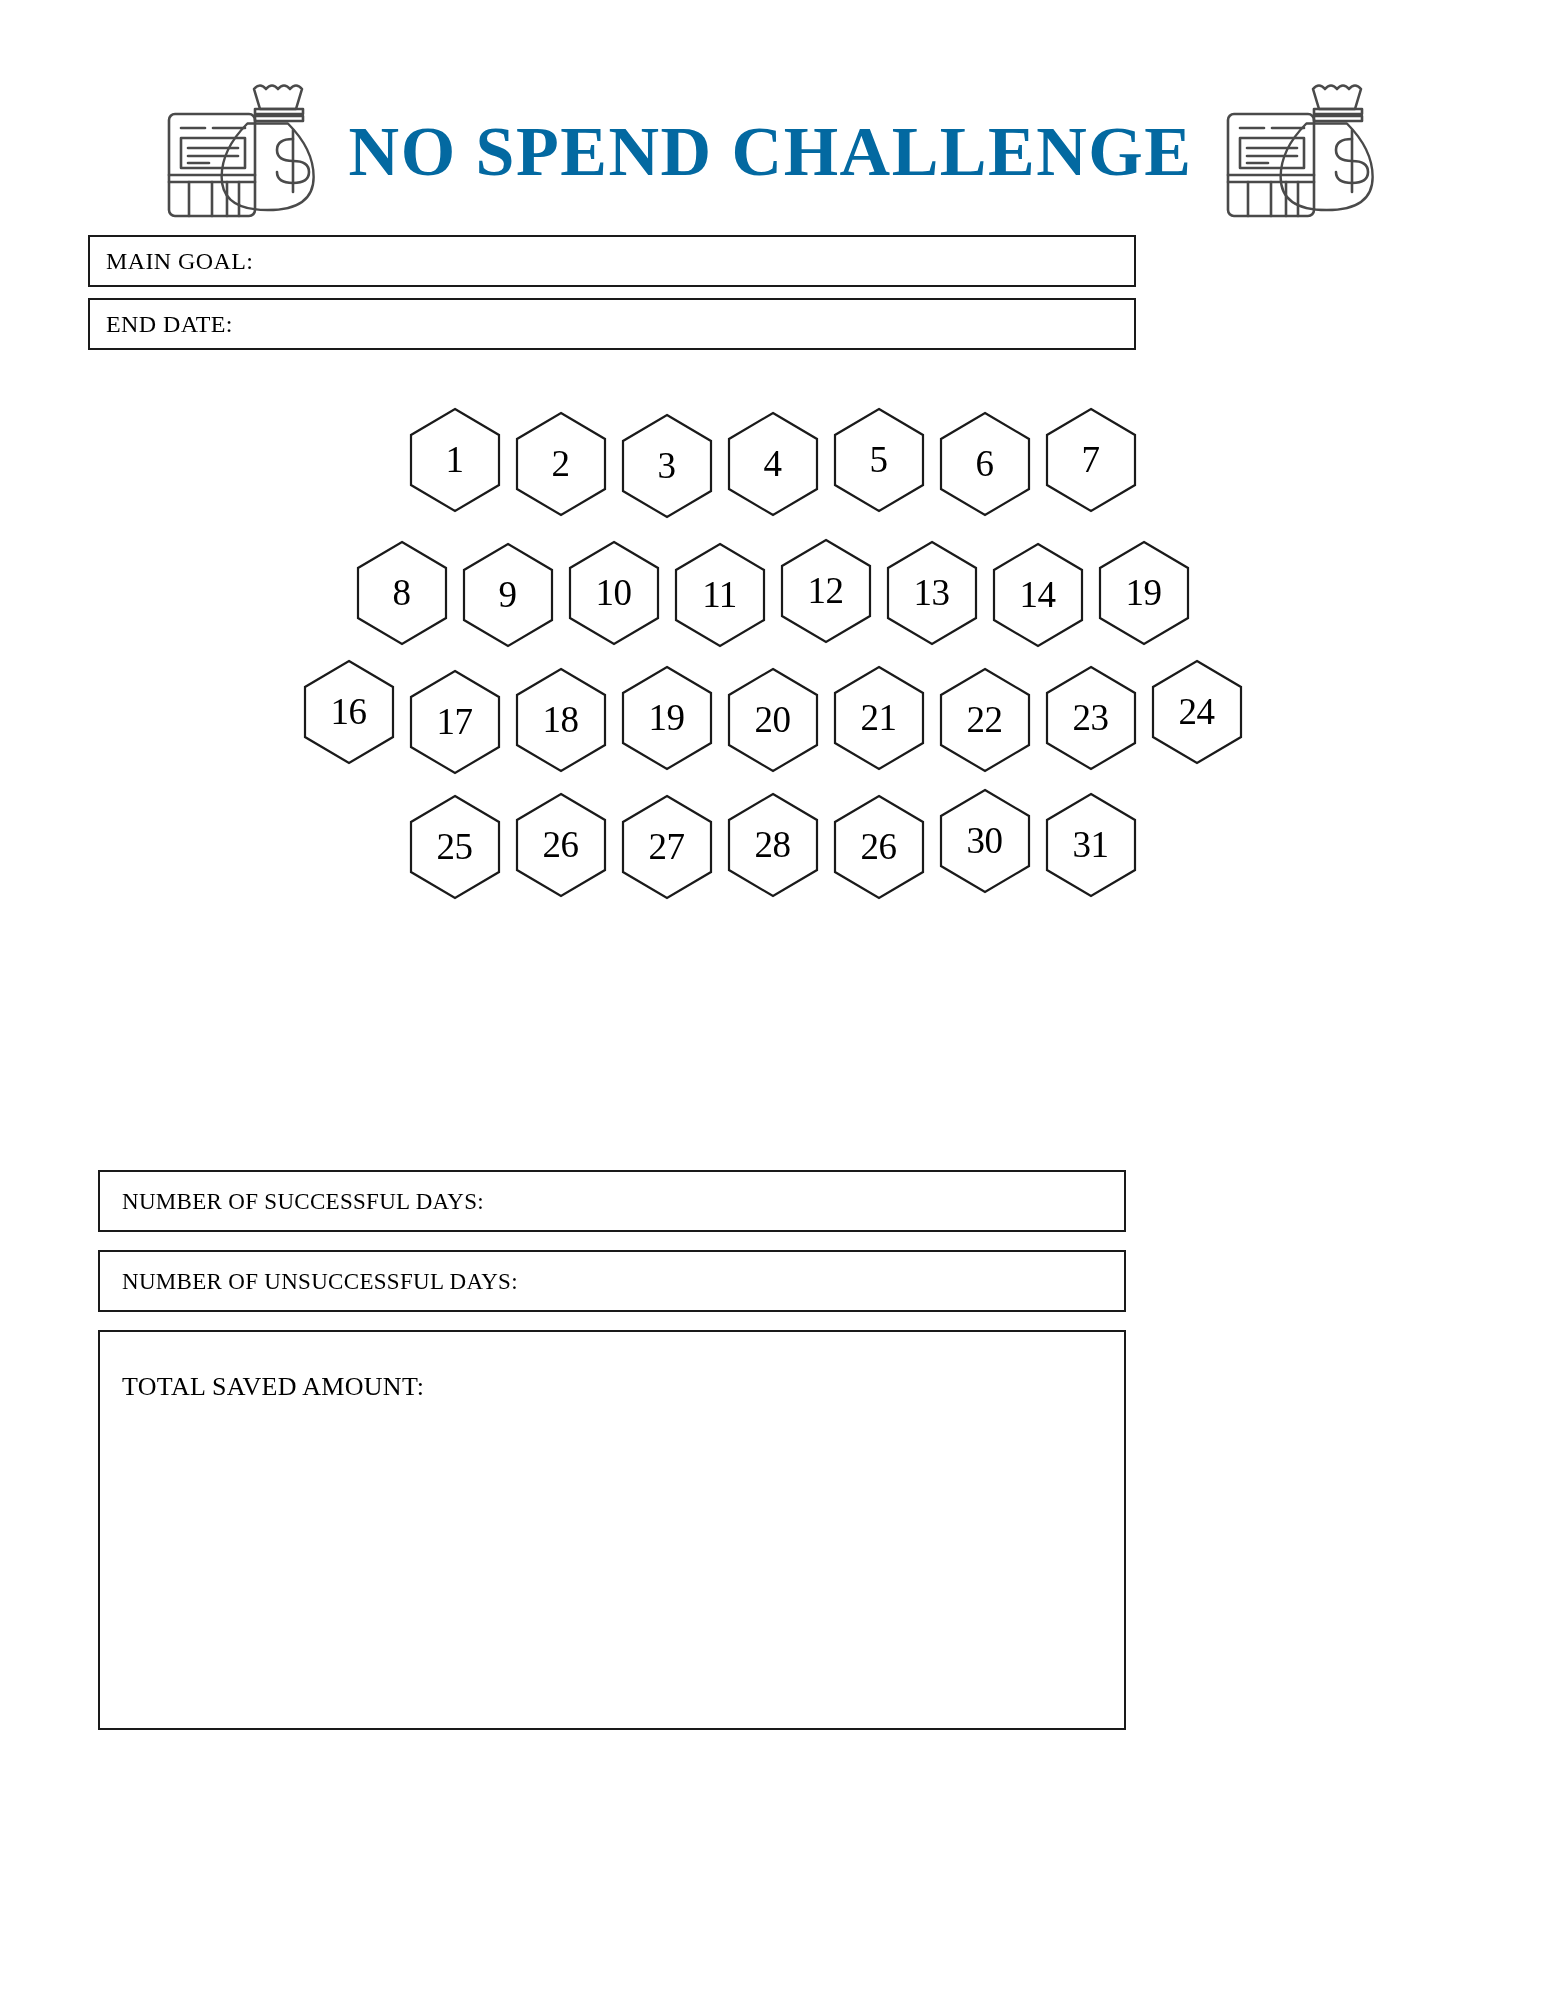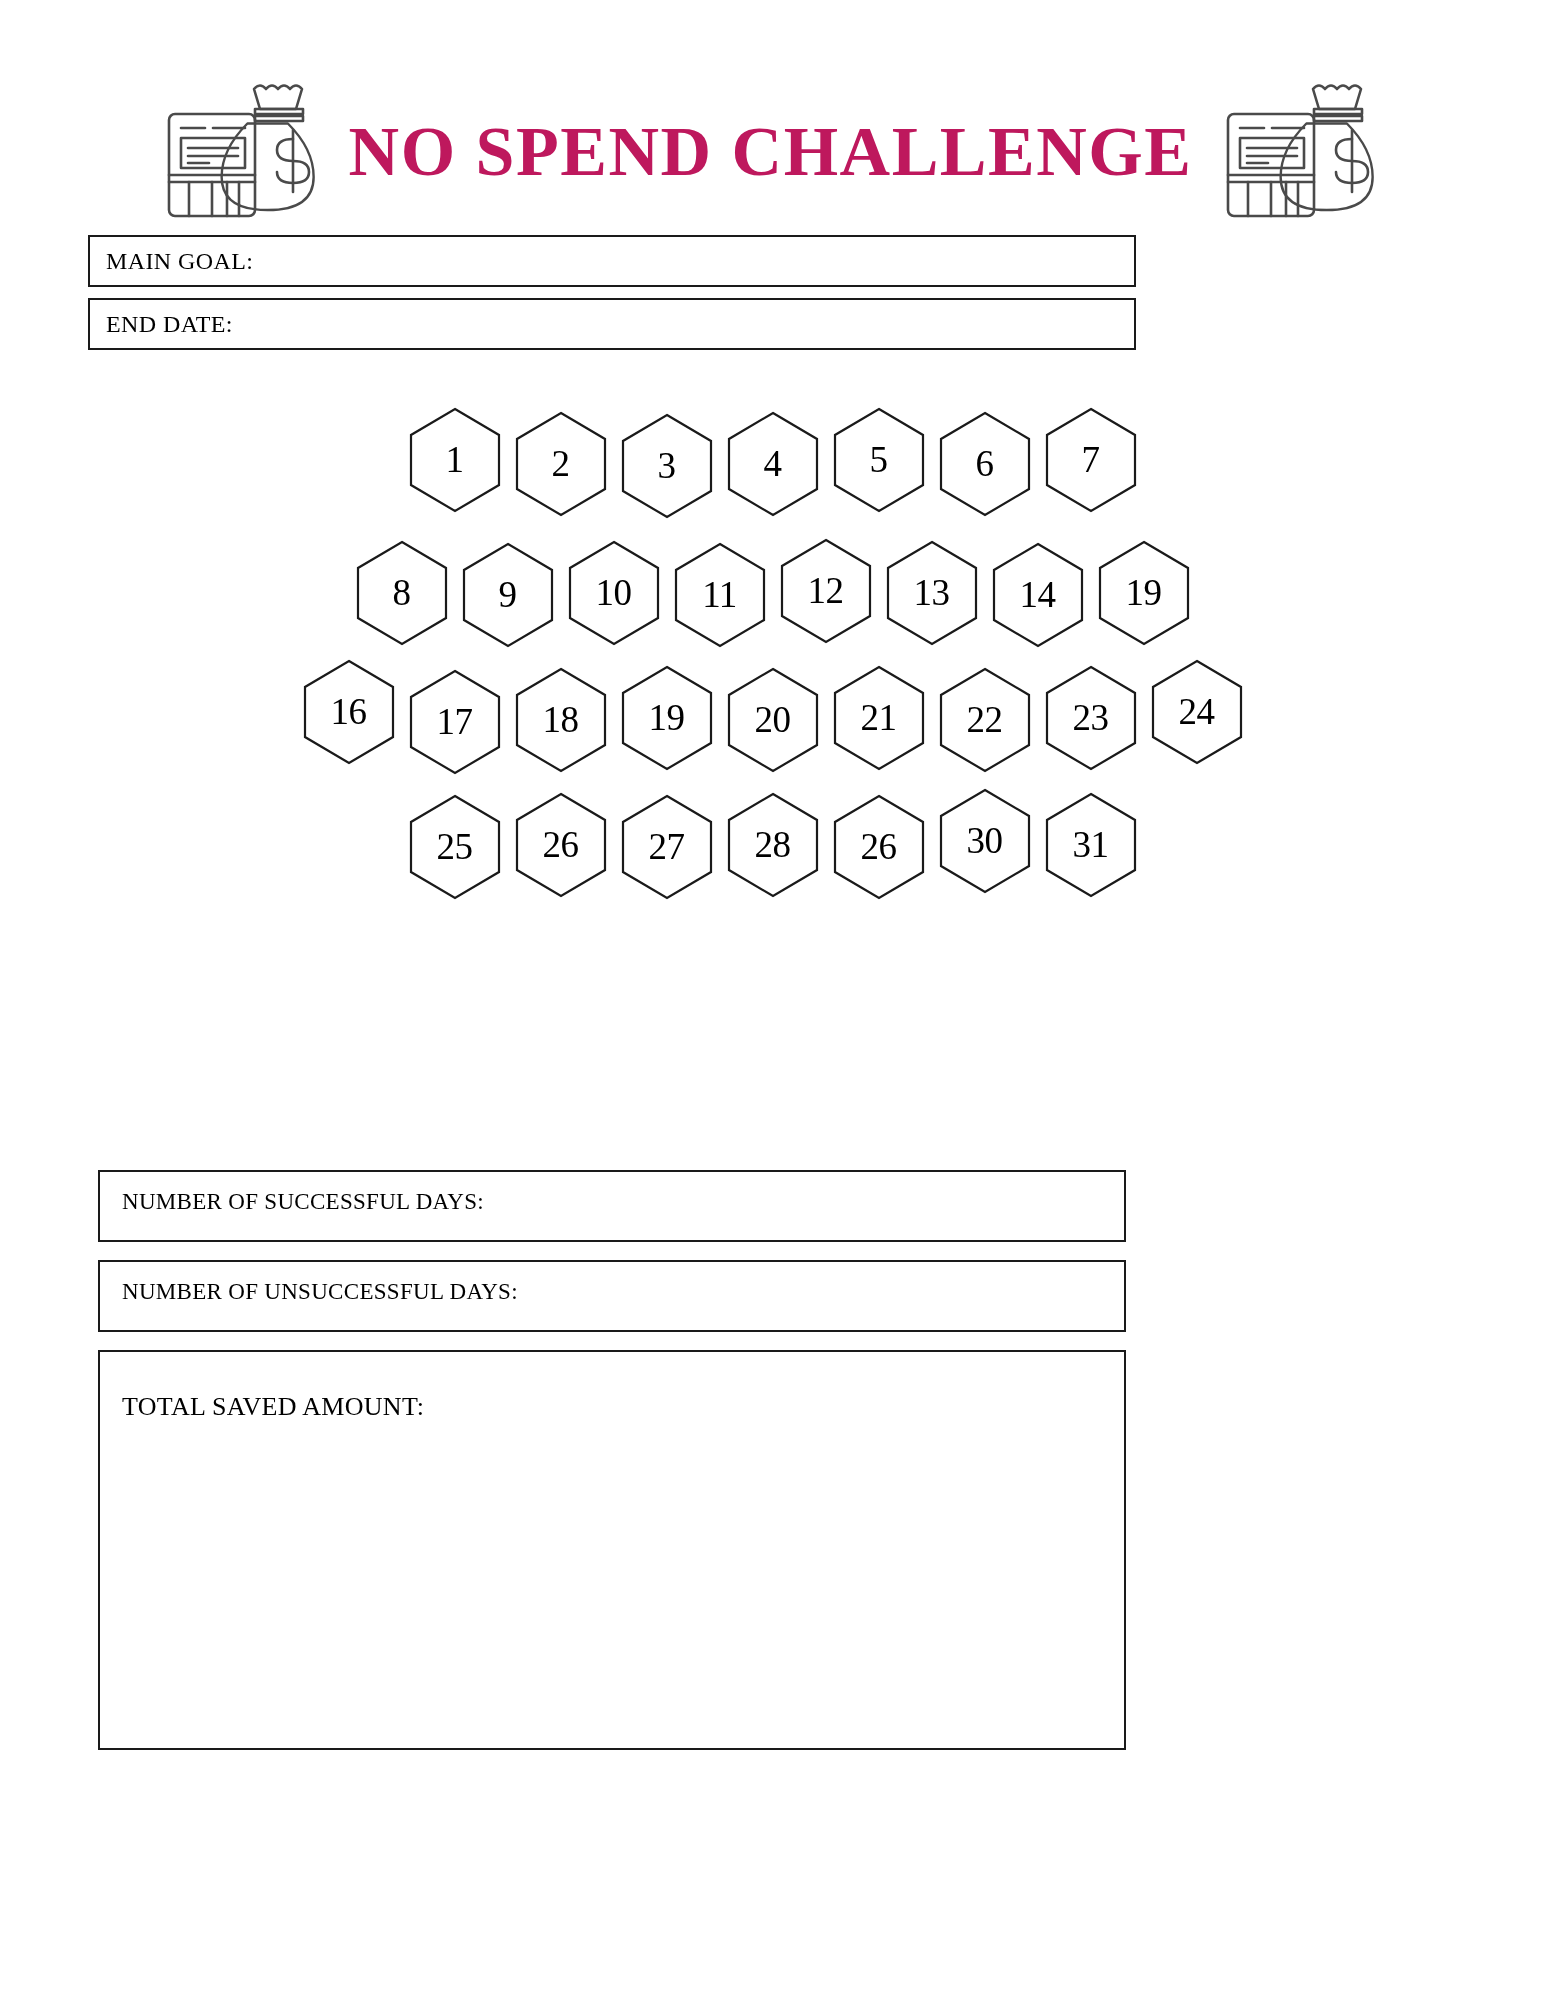--- a/index.html
+++ b/index.html
@@ -44,21 +44,21 @@
   .header-icon.left { margin-right: 22px; }
   .header-icon.right { margin-left: 26px; }
 
   .page-title {
     font-family: "Liberation Serif", "DejaVu Serif", serif;
     font-weight: bold;
     font-size: 70px;
     letter-spacing: 1.5px;
     line-height: 1;
     white-space: nowrap;
-    color: #be185d;
+    color: #0369a1;
   }
 
   
   .field-grid {
     position: absolute;
     left: 88px;
     top: 235px;
     width: 1048px;
   }
   .field-row {
@@ -136,21 +136,21 @@
     left: 98px;
     top: 1170px;
     width: 1028px;
   }
   .bottom-box {
     border: 2px solid #1a1a1a;
     background: #fff;
     padding: 18px 0 0 22px;
     margin-bottom: 18px;
   }
-  .bottom-box.small { height: 72px; padding-top: 17px; }
+  .bottom-box.small { height: 62px; padding-top: 17px; }
   .bottom-box.large { height: 400px; padding-top: 40px; }
   .bottom-label {
     font-family: "Liberation Serif", "DejaVu Serif", serif;
     font-size: 23px;
     letter-spacing: 0.3px;
     color: #000;
     white-space: nowrap;
   }
   .bottom-box.large .bottom-label { font-size: 26px; }
 </style>

